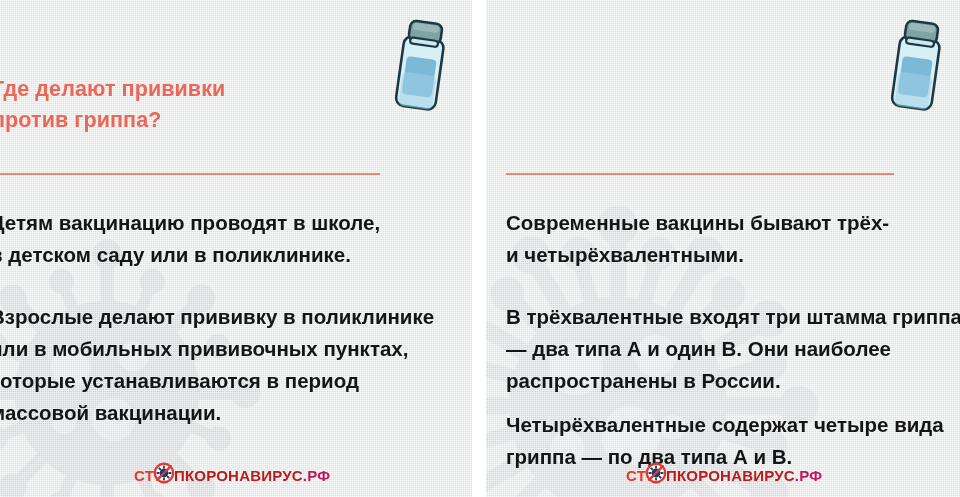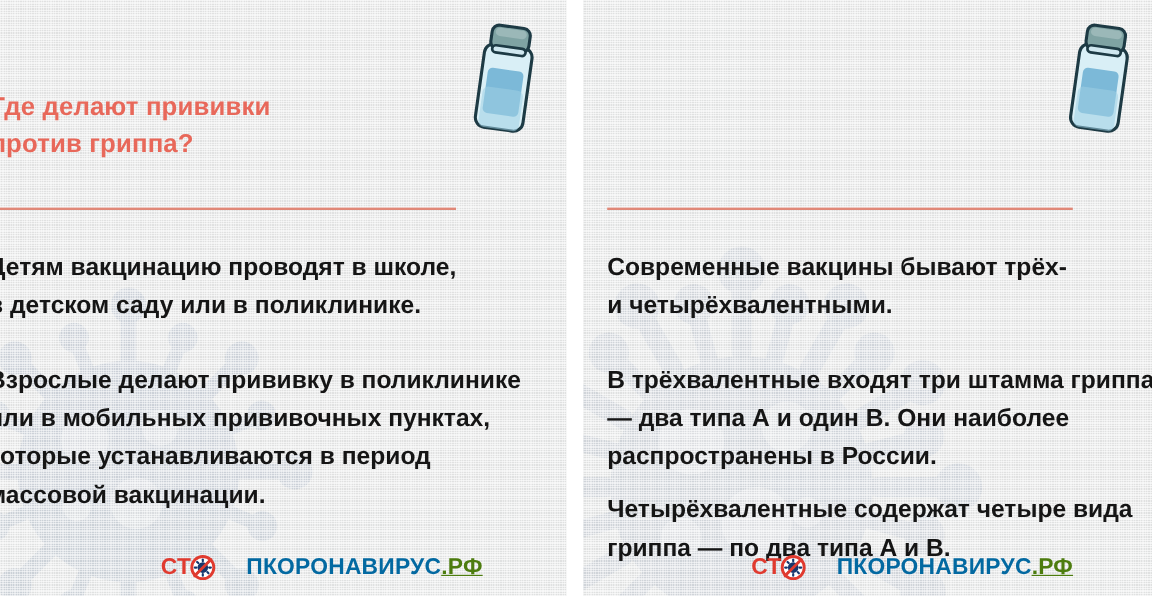--- a/index.html
+++ b/index.html
@@ -109,30 +109,30 @@
 
   .spacer { height:30px; }
 
   
   .logo {
     position:absolute;
     z-index:6;
     display:flex;
     align-items:flex-end;
     font-weight:bold;
-    font-size:19px;
+    font-size:15px;
     letter-spacing:.2px;
     white-space:nowrap;
   }
   .logo-left  { left:134px; top:462px; }
   .logo-right { left:626px; top:462px; }
 
   .logo .pre   { color:#e03a2f; }
-  .logo .mid   { color:#0369a1;padding-left:26px; }
-  .logo .suf   { color:#4d7c0f;text-decoration:underline; }
+  .logo .mid   { color:#b91c1c; }
+  .logo .suf   { color:#be185d; }
 
   .stop-mark {
     position:relative;
     width:22px; height:22px;
     margin:0 -1px;
     display:inline-block;
     vertical-align:middle;
   }
   .stop-mark svg { display:block; width:100%; height:100%; }
 </style>

